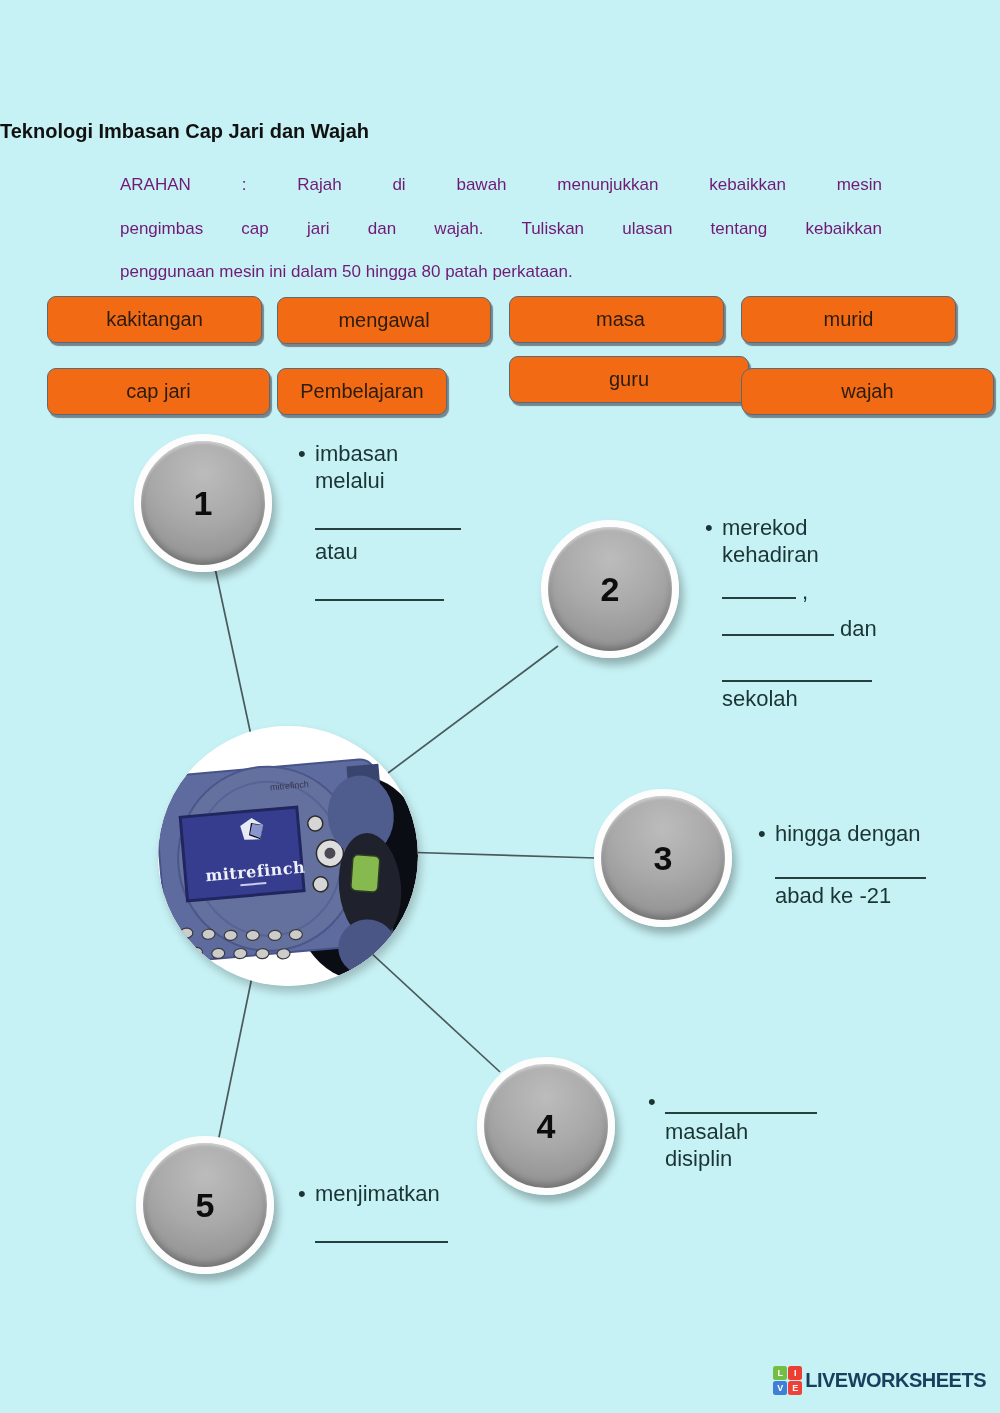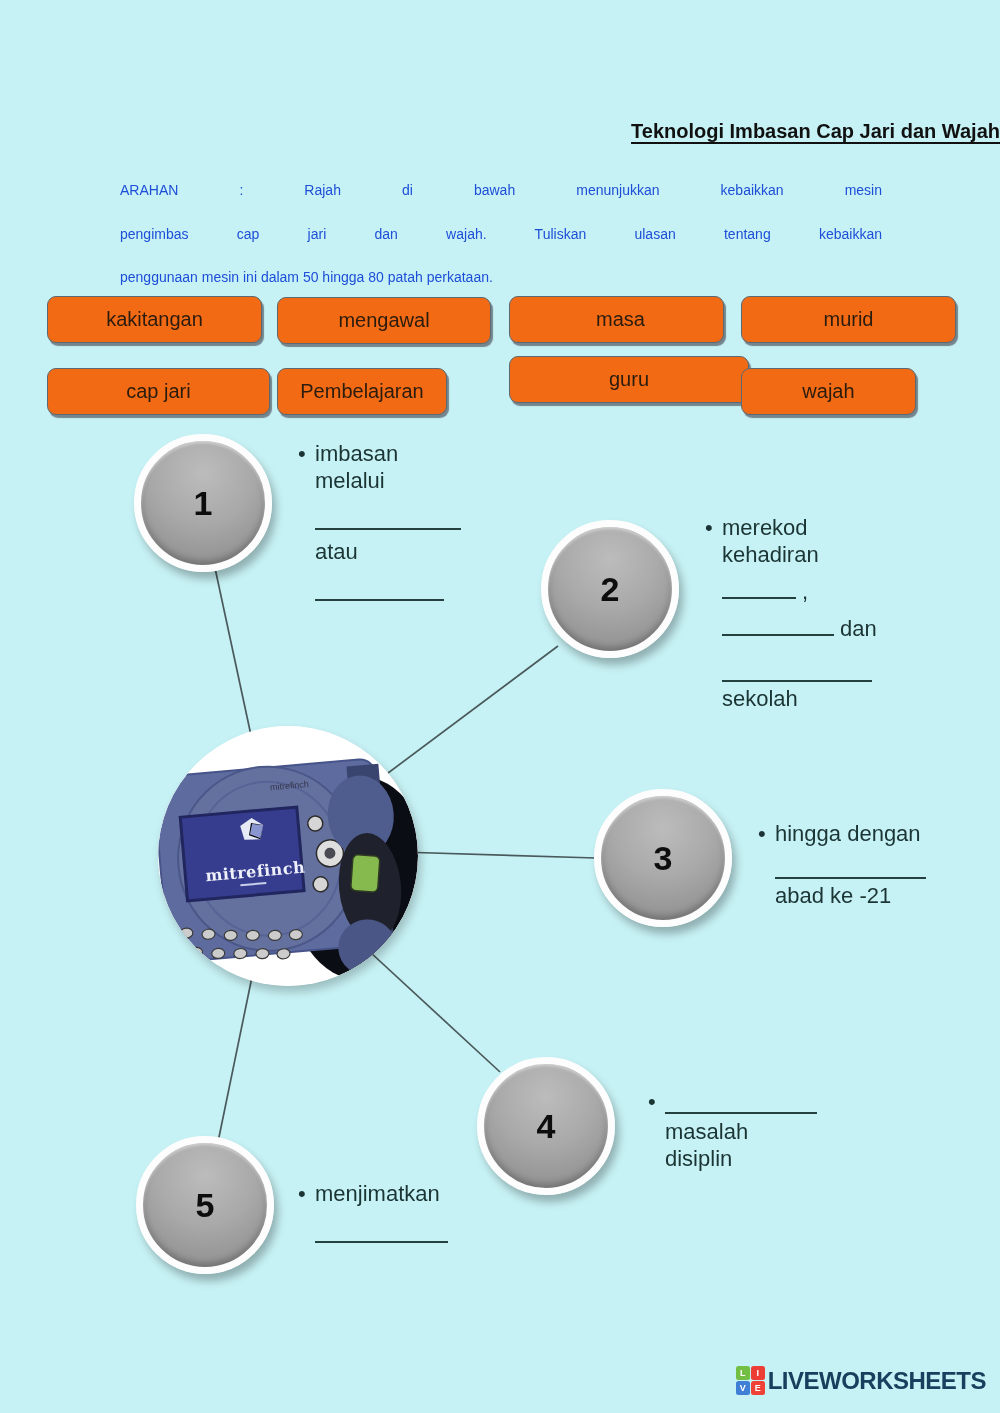--- a/index.html
+++ b/index.html
@@ -9,27 +9,27 @@
     background: #c7f2f5;
     position: relative;
     overflow: hidden;
     color: #1c1c1c;
   }
   #page { position: absolute; inset: 0; }
 
   
   .title {
     position: absolute; left: 0; right: 0; top: 120px;
-    text-align: right; font-size: 20px; font-weight: bold;
-    text-decoration: underline; text-underline-offset: 4px;
+    text-align: left; font-size: 20px; font-weight: bold;
+    text-underline-offset: 4px;
     color: #111;
   }
   .instructions {
-    position: absolute; left: 120px; top: 169px; width: 762px;
-    font-size: 14px; color: #1d4ed8;
+    position: absolute; left: 120px; top: 163px; width: 762px;
+    font-size: 17px; color: #701a75;
   }
   .instr-line { text-align: justify; text-align-last: justify; height: 43.5px; line-height: 43.5px; }
   .instr-line.last { text-align-last: left; }
 
   
   .chip {
     position: absolute; height: 47px; border-radius: 9px;
     background: #f36a14;
     border: 1px solid #5a6a74;
     box-shadow: 2px 3px 1px rgba(95,105,115,.8);
@@ -83,21 +83,21 @@
   }
   .logo-grid {
     display: grid; grid-template-columns: 14px 14px; grid-template-rows: 14px 14px;
     gap: 1px;
   }
   .logo-sq {
     border-radius: 2.5px; color: #fff; font-size: 9px; font-weight: bold;
     display: flex; align-items: center; justify-content: center;
   }
   .logo-text {
-    font-size: 24px; font-weight: bold; color: #17405e; letter-spacing: -0.5px;
+    font-size: 20px; font-weight: bold; color: #17405e; letter-spacing: -0.5px;
   }
 </style>
 </head>
 <body>
 
 <div id="page">
 
   <div class="title">Teknologi Imbasan Cap Jari  dan Wajah</div>
   <div class="instructions">
     <div class="instr-line">ARAHAN : Rajah di bawah menunjukkan kebaikkan mesin</div>
@@ -105,21 +105,21 @@
     <div class="instr-line last">penggunaan mesin ini dalam  50 hingga 80 patah perkataan.</div>
   </div>
 
   <div class="chip" style="left:47px;  top:296px; width:215px;">kakitangan</div>
   <div class="chip" style="left:277px; top:297px; width:214px;">mengawal</div>
   <div class="chip" style="left:509px; top:296px; width:215px;padding-left:8px;">masa</div>
   <div class="chip" style="left:741px; top:296px; width:215px;">murid</div>
   <div class="chip" style="left:47px;  top:368px; width:223px;">cap jari</div>
   <div class="chip" style="left:277px; top:368px; width:170px;">Pembelajaran</div>
   <div class="chip" style="left:509px; top:356px; width:240px;">guru</div>
-  <div class="chip" style="left:741px; top:368px; width:175px;">wajah</div>
+  <div class="chip" style="left:741px; top:368px; width:253px;border-radius:11px;">wajah</div>
 
   <svg id="lines" width="1000" height="1413">
     <line x1="215" y1="568" x2="252" y2="740" stroke="#4a5a5c" stroke-width="1.7"></line>
     <line x1="558" y1="646" x2="372" y2="785" stroke="#4a5a5c" stroke-width="1.7"></line>
     <line x1="400" y1="852" x2="596" y2="858" stroke="#4a5a5c" stroke-width="1.7"></line>
     <line x1="357" y1="940" x2="500" y2="1072" stroke="#4a5a5c" stroke-width="1.7"></line>
     <line x1="253" y1="972" x2="218" y2="1142" stroke="#4a5a5c" stroke-width="1.7"></line>
   </svg>
 
   <div class="machine-circle">

